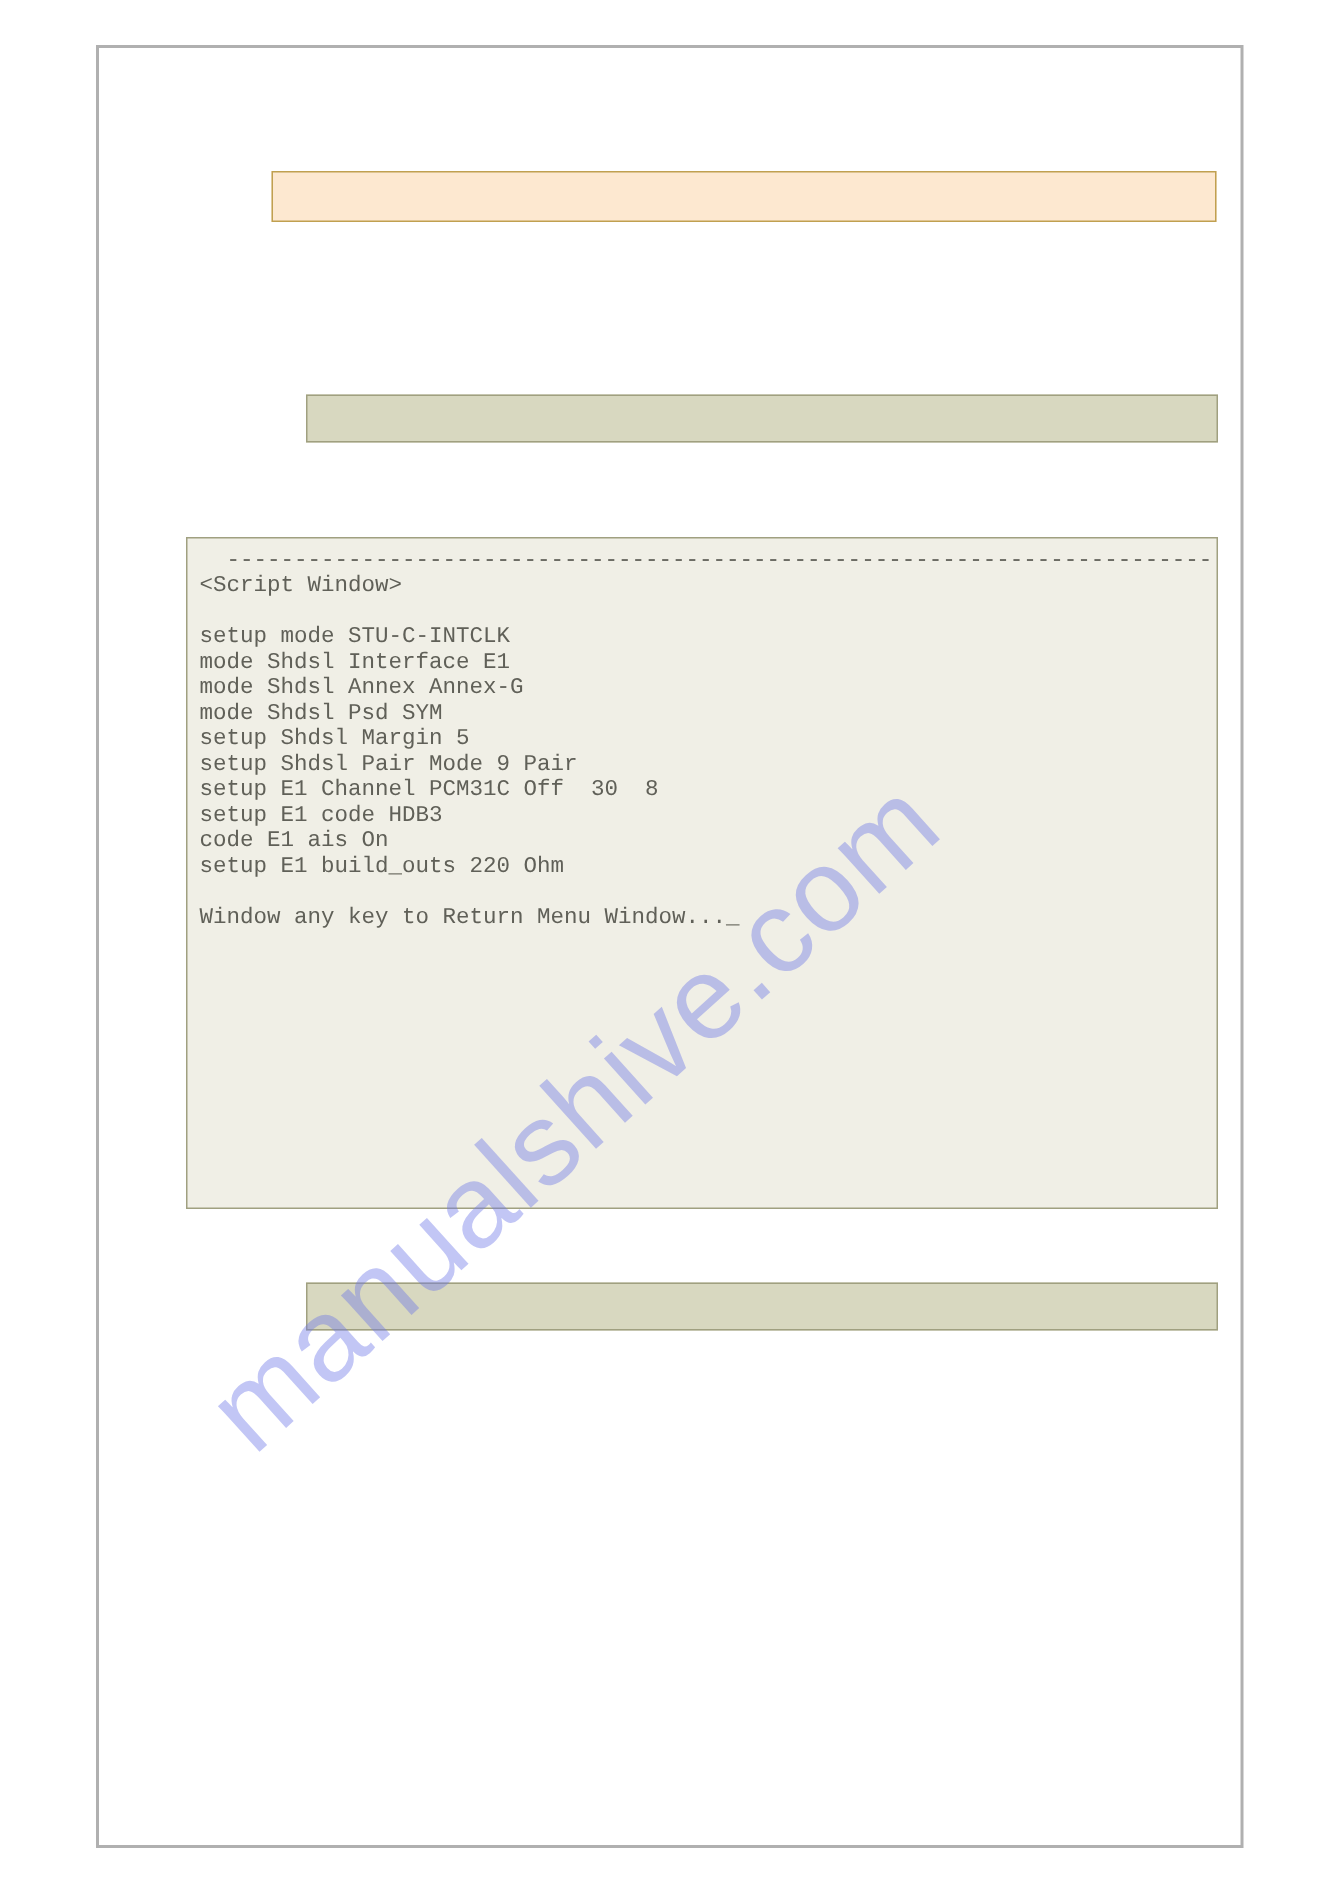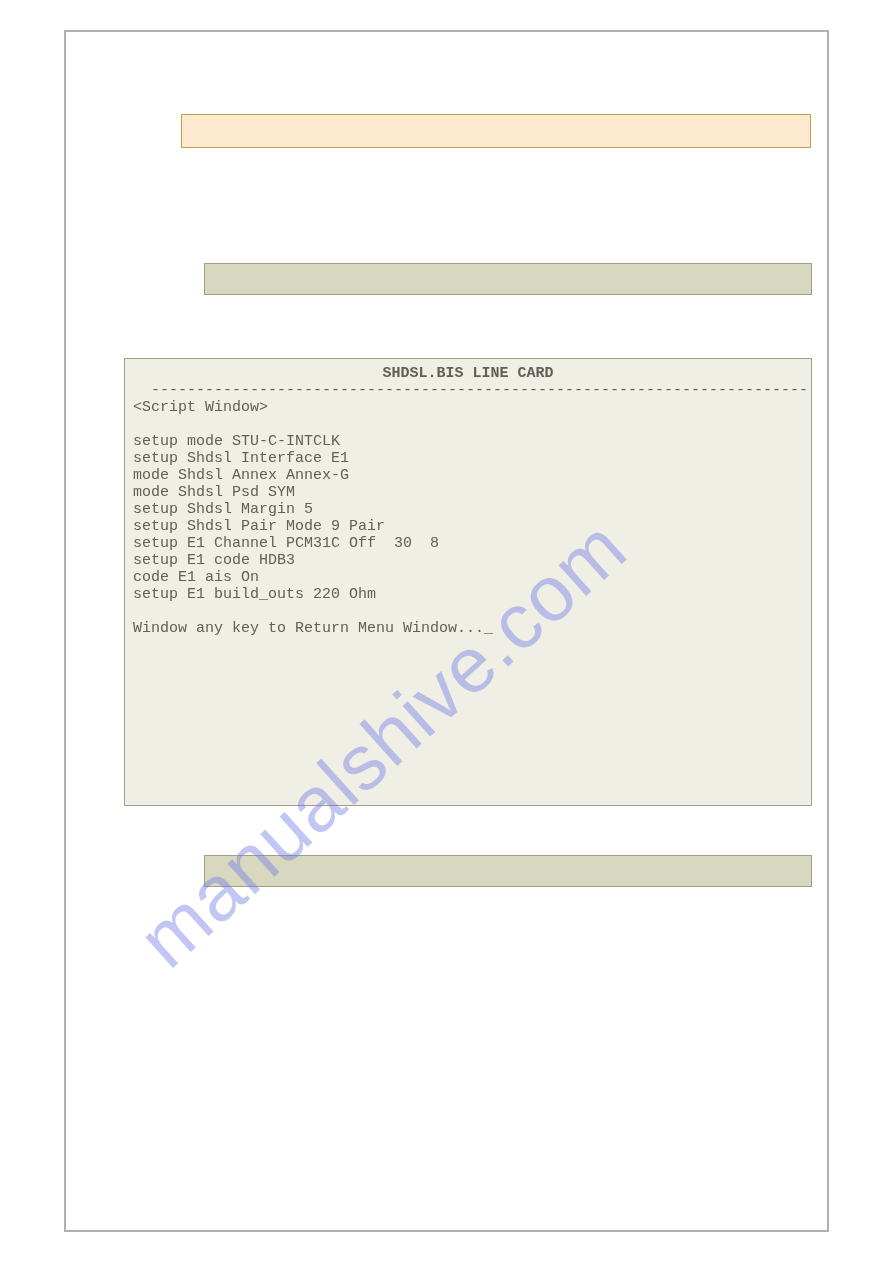--- a/index.html
+++ b/index.html
@@ -71,25 +71,25 @@
 </style>
 </head>
 <body>
 
 <div class="page">
 
   <div class="header"></div>
 
   <div class="subhead1"></div>
 
-  <div class="terminal"><div class="term-title">SHDSL.BIS LINE CARD</div>  <span>-------------------------------------------------------------------------</span>
+  <div class="terminal">  <span>-------------------------------------------------------------------------</span>
 <span>&lt;Script Window&gt;</span>
 
 <span>setup mode STU-C-INTCLK</span>
-<span>setup Shdsl Interface E1</span>
+<span>mode Shdsl Interface E1</span>
 <span>mode Shdsl Annex Annex-G</span>
 <span>mode Shdsl Psd SYM</span>
 <span>setup Shdsl Margin 5</span>
 <span>setup Shdsl Pair Mode 9 Pair</span>
 <span>setup E1 Channel PCM31C Off  30  8</span>
 <span>setup E1 code HDB3</span>
 <span>code E1 ais On</span>
 <span>setup E1 build_outs 220 Ohm</span>
 
 <span>Window any key to Return Menu Window..._</span>

